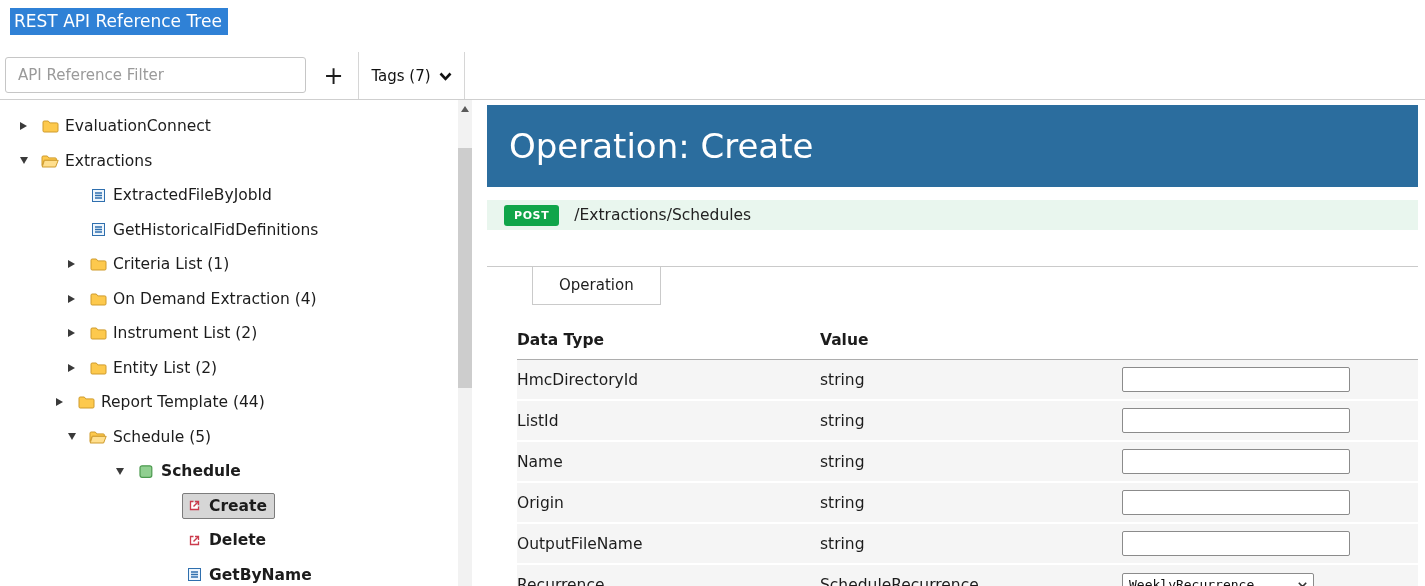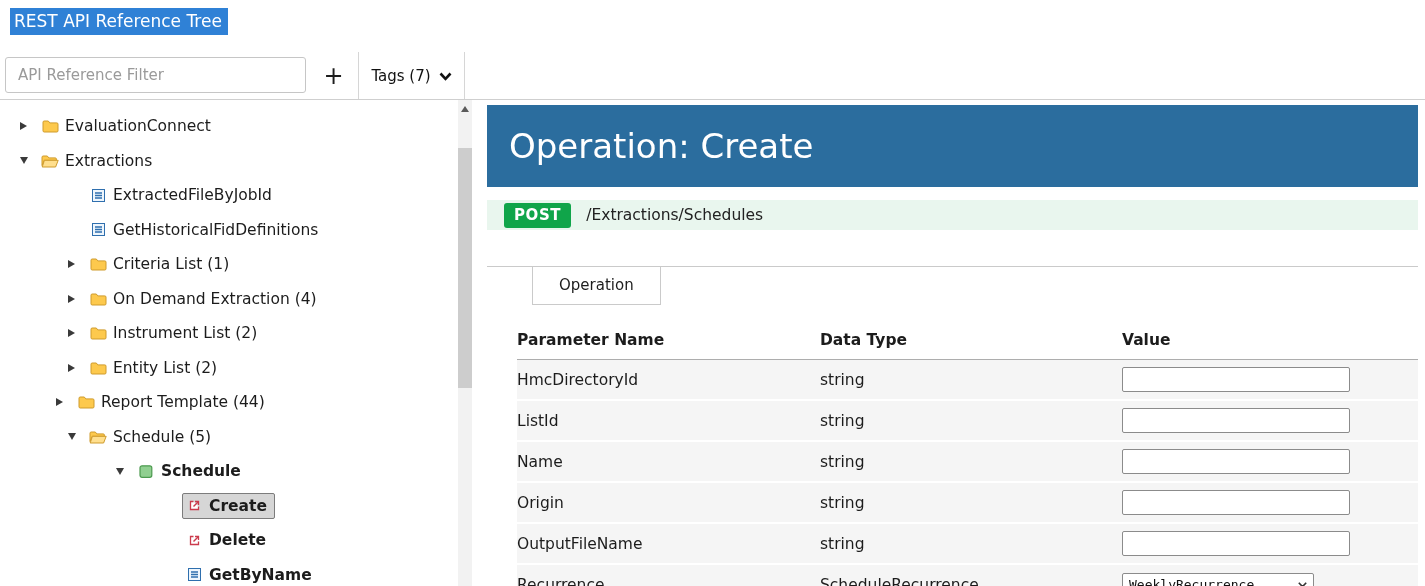--- a/index.html
+++ b/index.html
@@ -35,21 +35,21 @@
   .tree-sb{position:absolute;left:458px;top:100px;width:14px;bottom:0;background:#f2f2f2}
   .sb-up{height:17px;display:flex;align-items:center;justify-content:center;cursor:pointer}
   .sb-up-arrow{width:0;height:0;border-bottom:6px solid #5a5a5a;border-left:4.5px solid transparent;border-right:4.5px solid transparent}
   .sb-thumb{position:absolute;left:0;top:48px;width:14px;height:240px;background:#cdcdcd;cursor:pointer}
 
   
   .main{position:absolute;left:487px;top:100px;right:7px;bottom:0;overflow:hidden}
   .op-header{margin-top:5px;height:82px;background:#2b6d9e;color:#fff;display:flex;align-items:center;
              padding-left:22px;font-size:34px;box-sizing:border-box}
   .endpoint{margin-top:13px;height:30px;background:#e9f6ee;display:flex;align-items:center;padding-left:17px}
-  .method{background:#10a54a;color:#fff;font-size:15px;font-weight:bold;letter-spacing:.6px;
+  .method{background:#10a54a;color:#fff;font-size:11px;font-weight:bold;letter-spacing:.6px;
           padding:5px 10px;border-radius:3px;line-height:1}
   .path{margin-left:15px;font-size:15.5px;color:#222}
 
   .tab-strip{margin-top:36px;border-top:1px solid #cacaca;padding-left:45px}
   .tab{display:inline-block;border:1px solid #cacaca;border-top:none;background:#fff;
        padding:9px 26px 10px;font-size:15px;color:#1d1d1d;cursor:pointer}
 
   .param-table{margin-top:20px;padding-left:30px}
   .t-head,.t-row{display:grid;grid-template-columns:303px 302px 1fr;align-items:center}
   .t-head{font-size:15.5px;font-weight:bold;padding:6px 0 10px;border-bottom:1px solid #adadad}
@@ -284,21 +284,20 @@
     <span class="method">POST</span>
     <span class="path">/Extractions/Schedules</span>
   </div>
 
   <div class="tab-strip">
     <span class="tab">Operation</span>
   </div>
 
   <div class="param-table">
     <div class="t-head">
-      <div>Parameter Name</div>
       <div>Data Type</div>
       <div>Value</div>
     </div>
     <div id="rows">
         <div class="t-row">
           <div>HmcDirectoryId</div>
           <div>string</div>
           <div><input class="val-input" style=""></div>
         </div>
         <div class="t-row">

